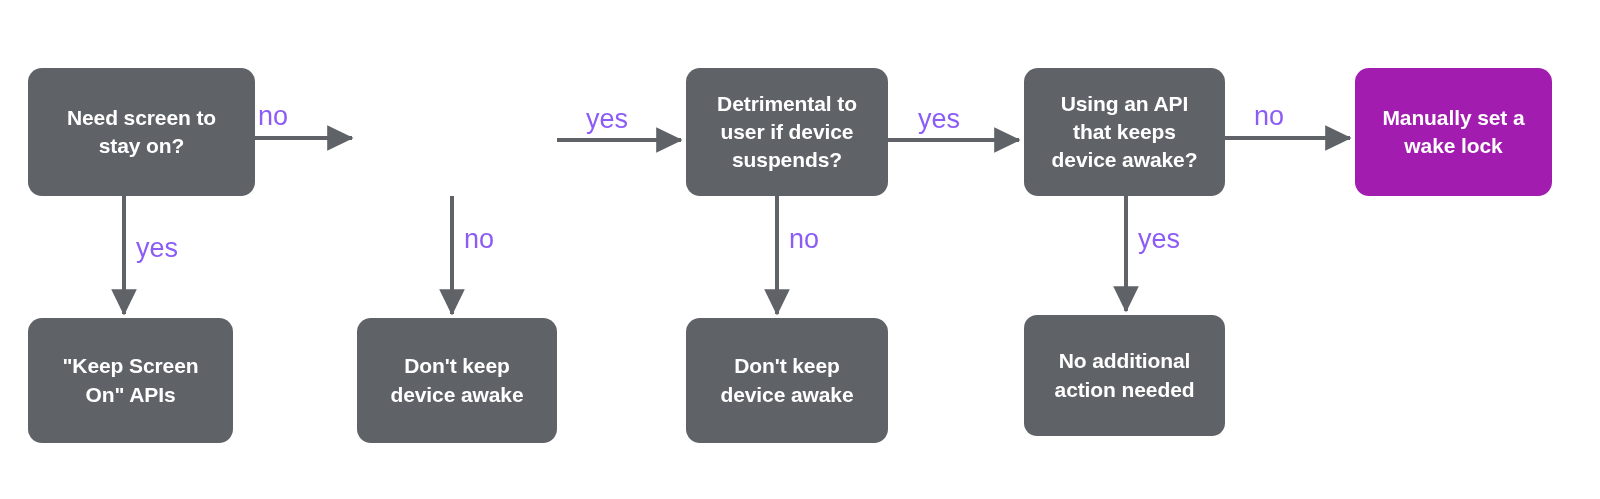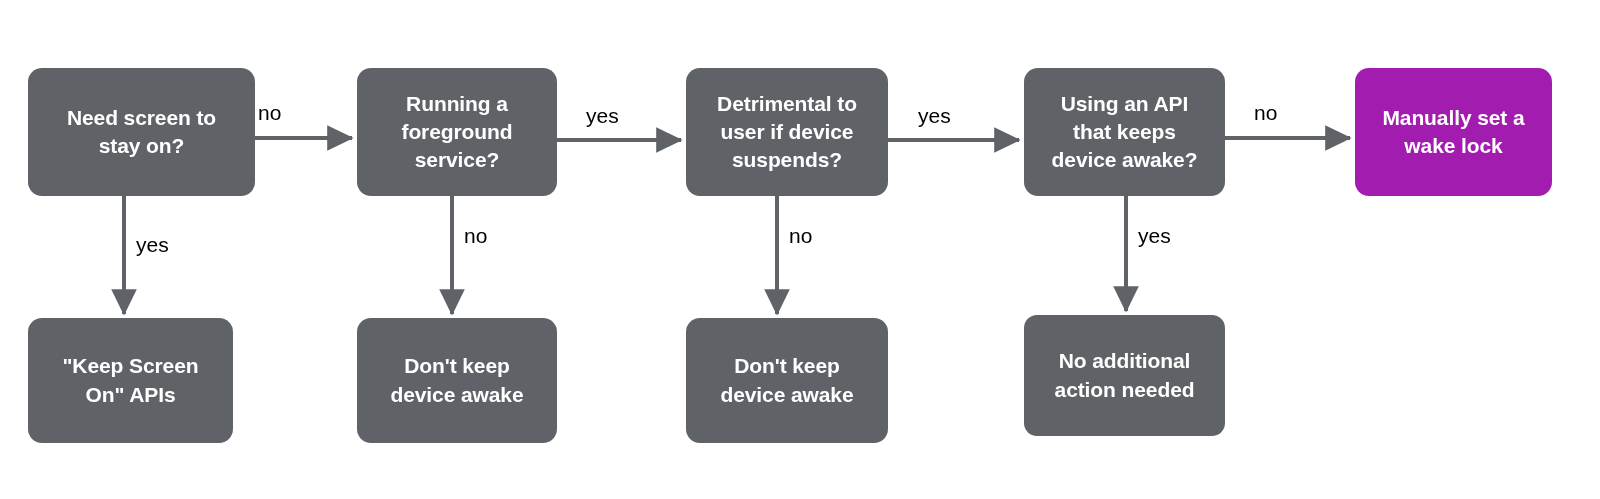--- a/index.html
+++ b/index.html
@@ -48,23 +48,23 @@
   }
   .node.terminal {
     background: #5f6368;
   }
   .node.success {
     background: #a21caf;
   }
   .edge-label {
     position: absolute;
     font-family: "Liberation Sans", sans-serif;
-    font-size: 21px;
+    font-size: 27px;
     font-weight: normal;
-    color: #000000;
+    color: #8b5cf6;
     white-space: nowrap;
     user-select: none;
   }
 </style>
 </head>
 <body>
 
 <div id="canvas">
 
   <svg id="edge-layer" viewBox="0 0 1600 499" width="1600" height="499" xmlns="http://www.w3.org/2000/svg">
@@ -97,23 +97,20 @@
       <line x1="777" y1="196" x2="777" y2="314" stroke="#5f6368" stroke-width="4" marker-end="url(#arrowhead)"></line>
     </g>
     <g>
       <line x1="1126" y1="196" x2="1126" y2="311" stroke="#5f6368" stroke-width="4" marker-end="url(#arrowhead)"></line>
     </g>
   </svg>
 
   <div class="node decision" style="left: 28px; top: 68px; width: 227px; height: 128px;"><span>Need screen to
 stay on?</span></div>
 
-  <div class="node decision" style="left: 357px; top: 68px; width: 200px; height: 128px;"><span>Running a
-foreground
-service?</span></div>
 
   <div class="node decision" style="left: 686px; top: 68px; width: 202px; height: 128px;"><span>Detrimental to
 user if device
 suspends?</span></div>
 
   <div class="node decision" style="left: 1024px; top: 68px; width: 201px; height: 128px;"><span>Using an API
 that keeps
 device awake?</span></div>
 
   <div class="node success" style="left: 1355px; top: 68px; width: 197px; height: 128px;"><span>Manually set a

